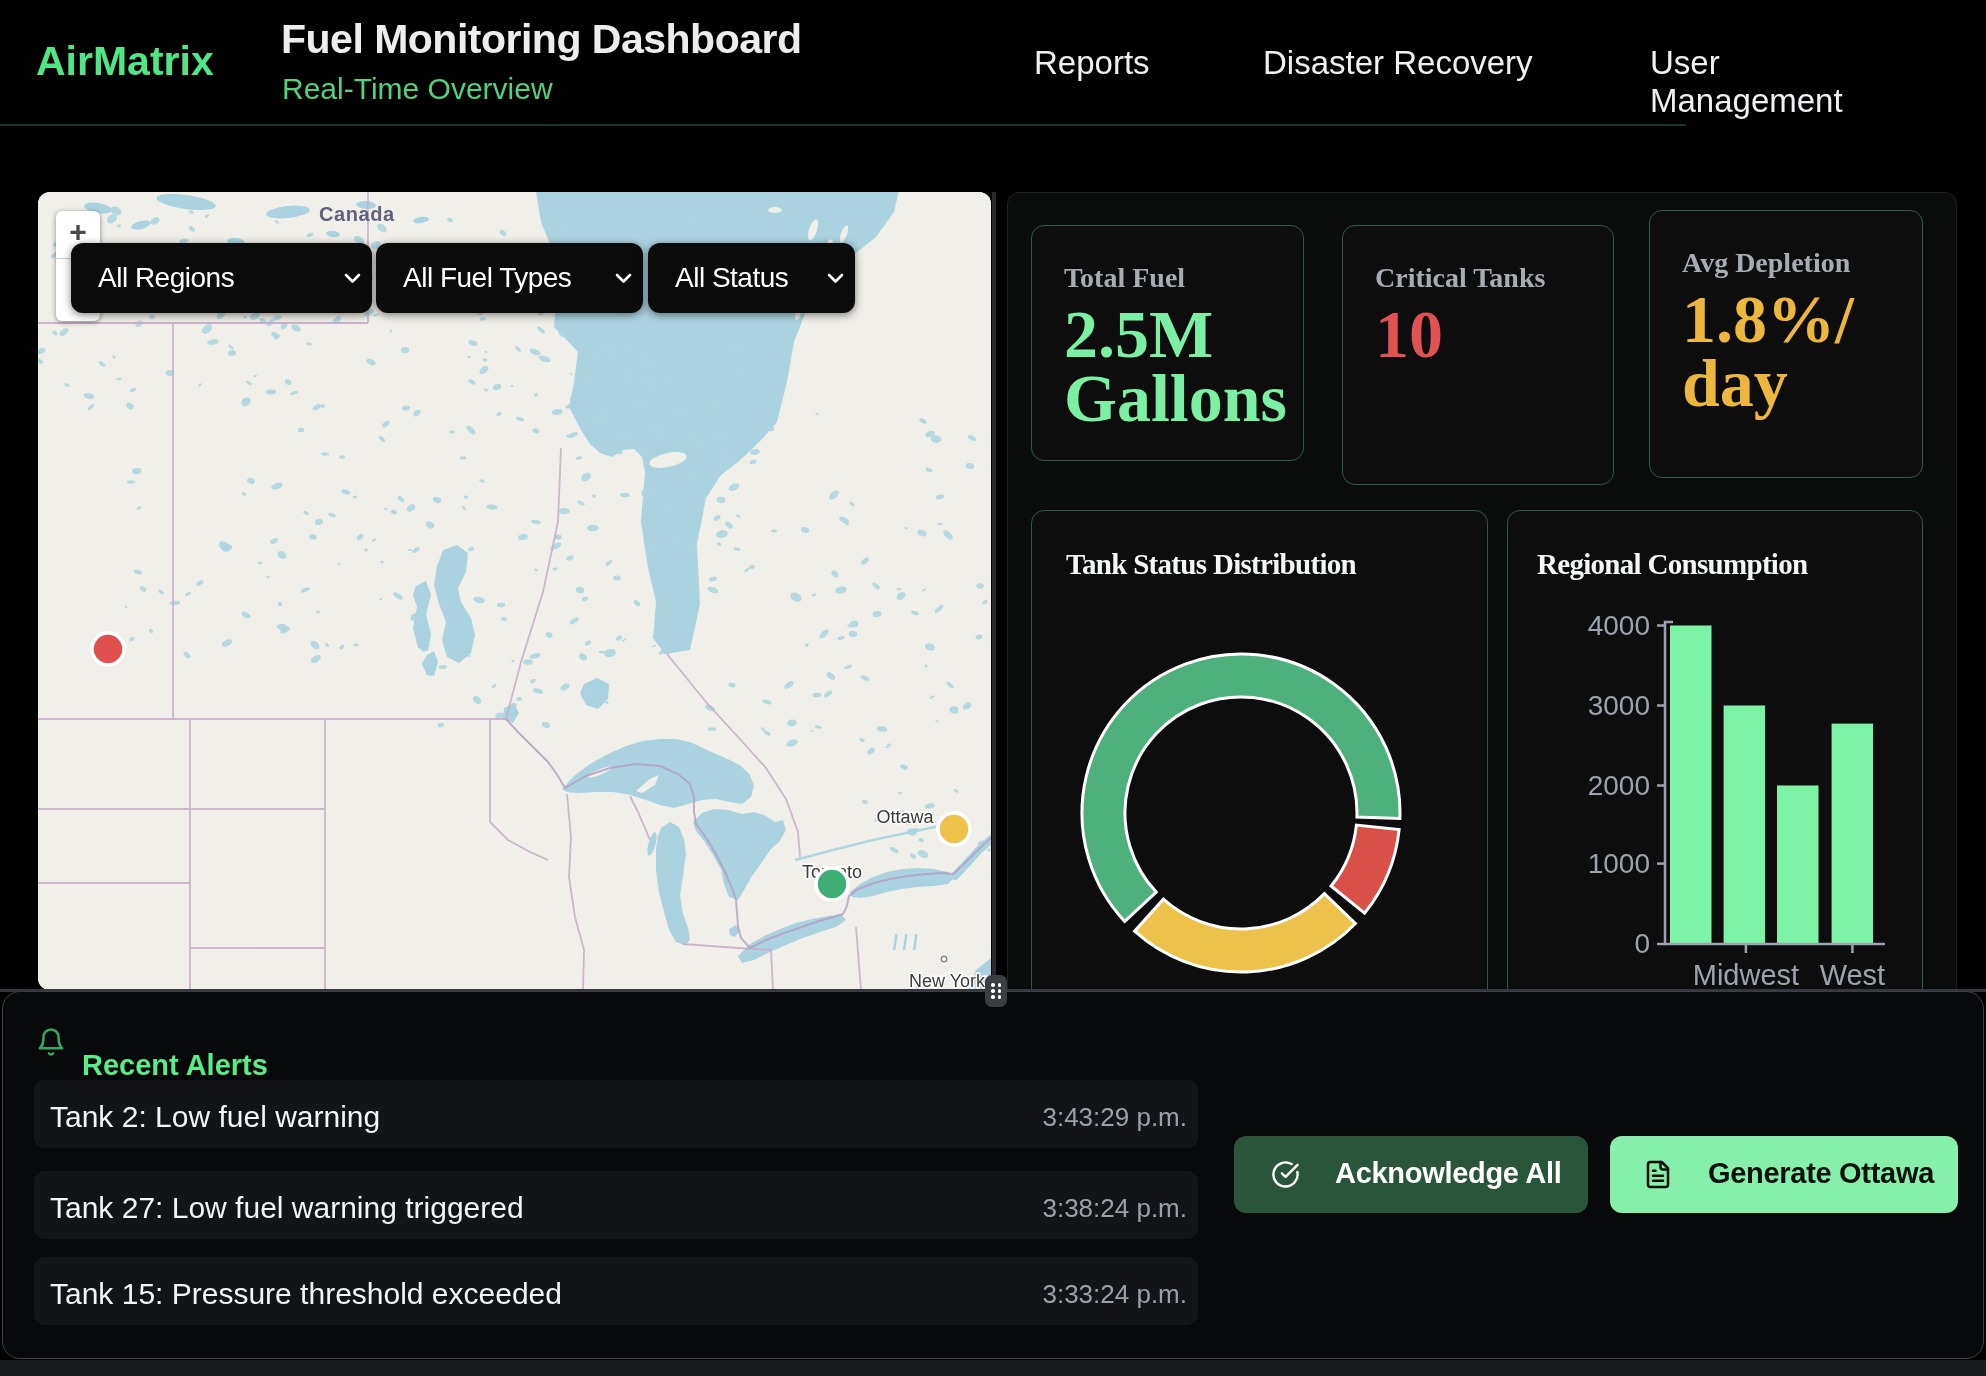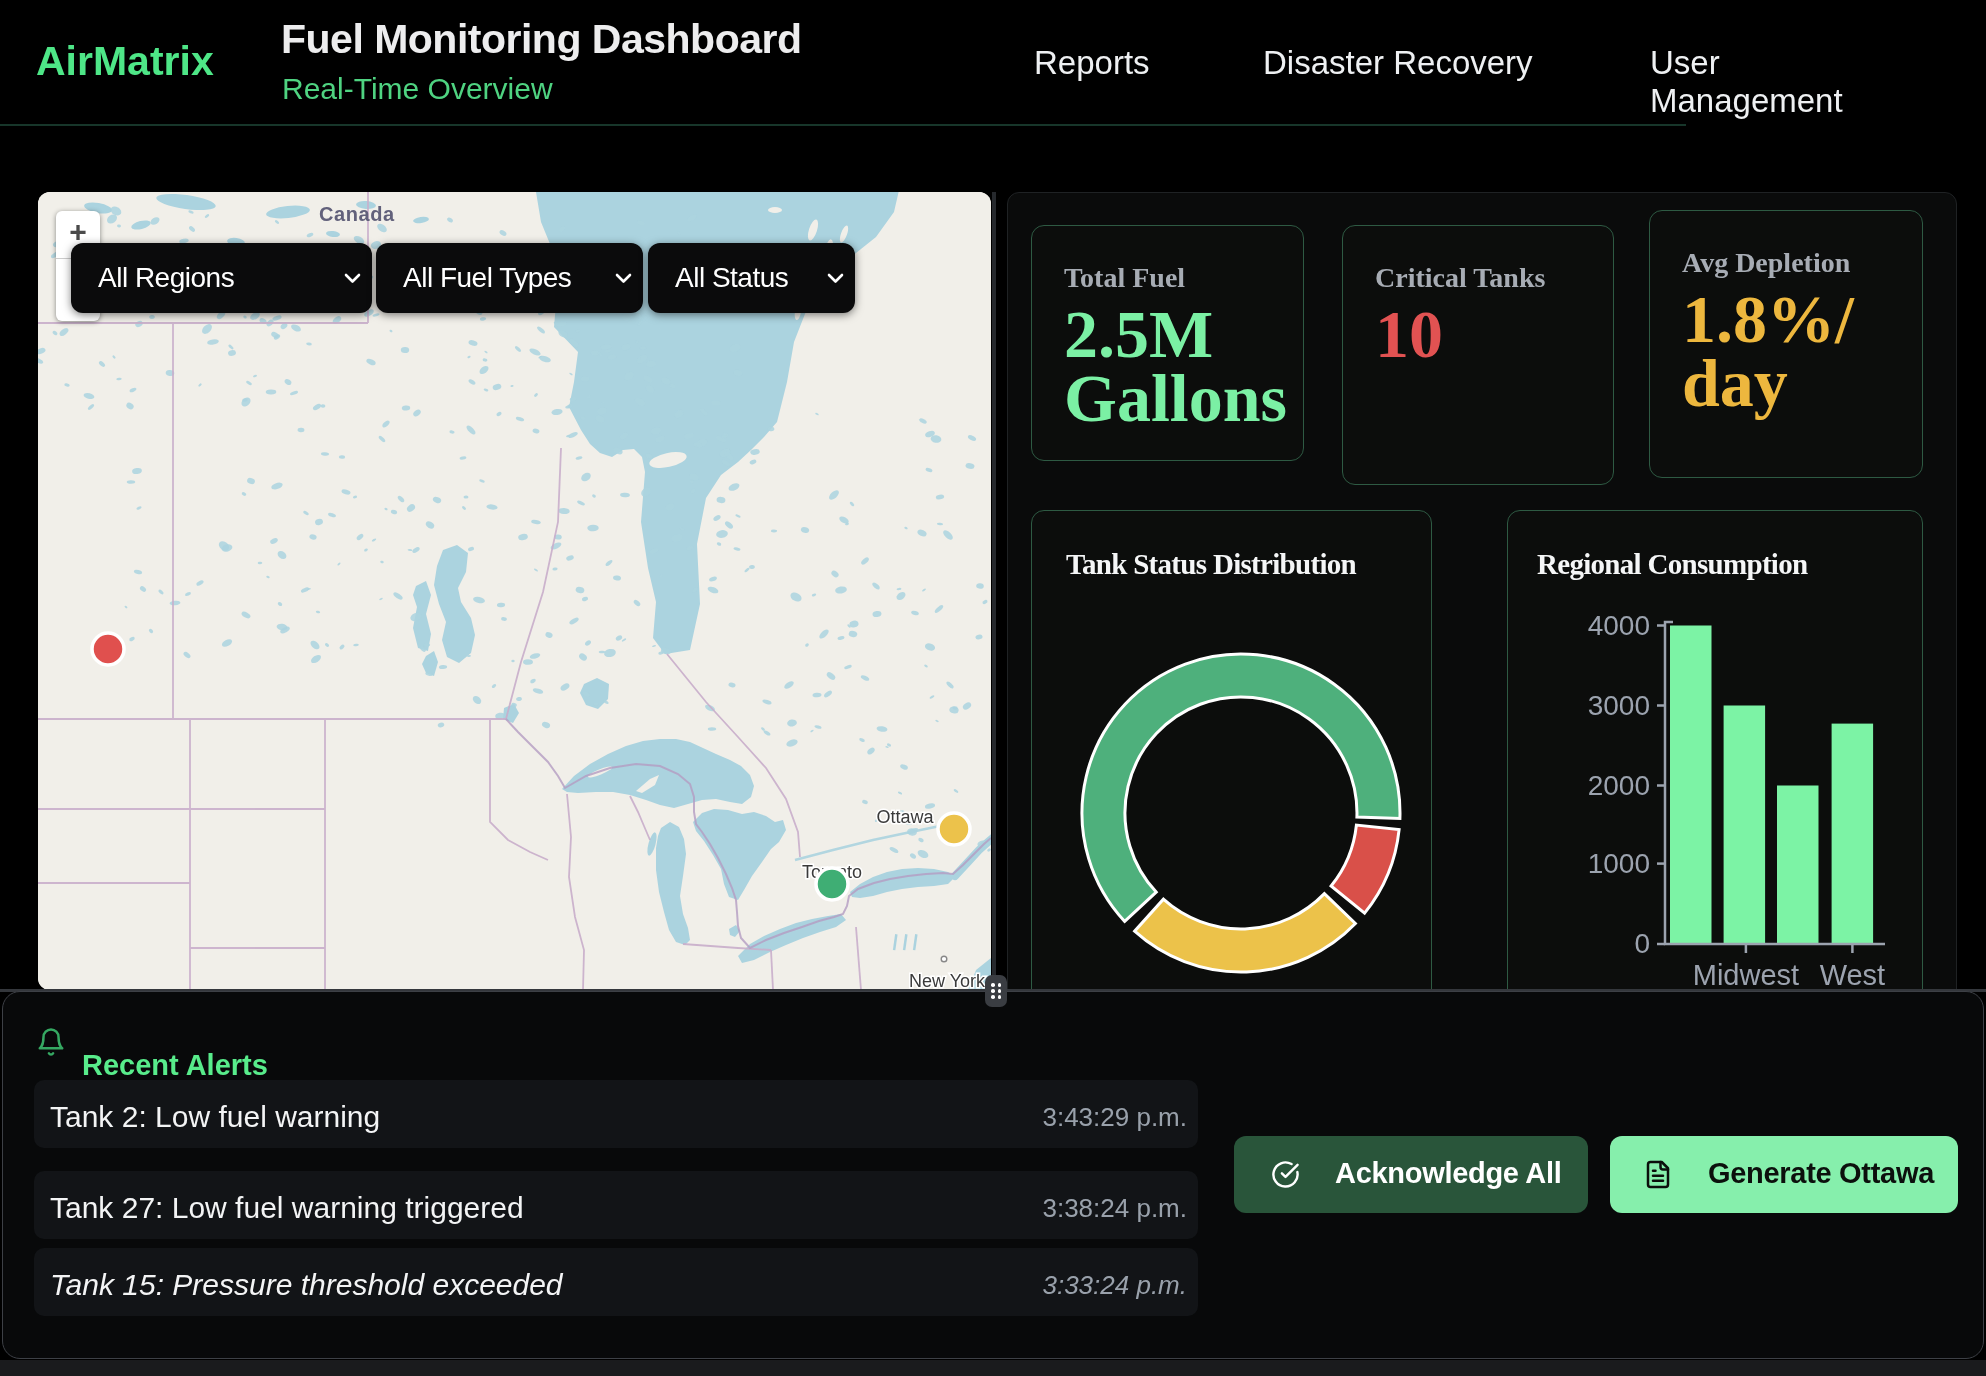--- a/index.html
+++ b/index.html
@@ -608,21 +608,21 @@
     <div class="sval" style="color:#7bf0a4;">2.5M<br>Gallons</div>
   </div>
   <div class="card" style="left:1342px; top:33px; width:272px; height:260px;padding-left:33px;">
     <div class="slabel">Critical Tanks</div>
     <div class="sval" style="color:#e25252;">10</div>
   </div>
   <div class="card" style="left:1649px; top:18px; width:274px; height:268px;padding-left:37px;">
     <div class="slabel">Avg Depletion</div>
     <div class="sval" style="color:#edb73e;">1.8%/<br>day</div>
   </div>
-  <div class="card" style="left:1031px; top:318px; width:401px; height:520px;">
+  <div class="card" style="left:1031px; top:318px; width:457px; height:520px;">
     <div class="ctitle">Tank Status Distribution</div>
   </div>
   <div class="card" style="left:1507px; top:318px; width:416px; height:520px;">
     <div class="ctitle" style="left:29px;">Regional Consumption</div>
   </div>
   <div style="position:absolute; left:1078px; top:458px;">
         <svg width="326" height="326" viewBox="0 0 326 326">
           <path d="M46.7,271.4 A159,159 0 1 1 321.9,168.5 L278.9,167.0 A116,116 0 1 0 78.2,242.1 Z" fill="#4eb07c" stroke="#fff" stroke-width="3"></path>
           <path d="M321.1,179.6 A159,159 0 0 1 286.6,263.1 L253.1,236.0 A116,116 0 0 0 278.4,175.1 Z" fill="#d95049" stroke="#fff" stroke-width="3"></path>
           <path d="M277.4,273.5 A159,159 0 0 1 56.6,281.2 L85.4,249.2 A116,116 0 0 0 246.4,243.6 Z" fill="#ecc24a" stroke="#fff" stroke-width="3"></path>
@@ -670,21 +670,21 @@
       </div>
   <div class="ahead">Recent Alerts</div>
   <div class="arow" style="top:88px;">
         <span class="m">Tank 2: Low fuel warning</span>
         <span class="tm">3:43:29 p.m.</span>
       </div>
   <div class="arow" style="top:179px;">
         <span class="m">Tank 27: Low fuel warning triggered</span>
         <span class="tm">3:38:24 p.m.</span>
       </div>
-  <div class="arow" style="top:256px;font-style:italic;">
+  <div class="arow" style="top:265px;">
         <span class="m">Tank 15: Pressure threshold exceeded</span>
         <span class="tm">3:33:24 p.m.</span>
       </div>
   <div class="btn" style="left:1231px; width:354px; background:#29553a; color:#fff;">
     <span style="position:absolute; left:37px; top:24px;">
           <svg width="29" height="29" viewBox="0 0 24 24" fill="none" stroke="#fff" stroke-width="2" stroke-linecap="round" stroke-linejoin="round">
             <path d="M21.801 10A10 10 0 1 1 17 3.335"></path>
             <path d="m9 11 3 3L22 4"></path>
           </svg>
         </span>

